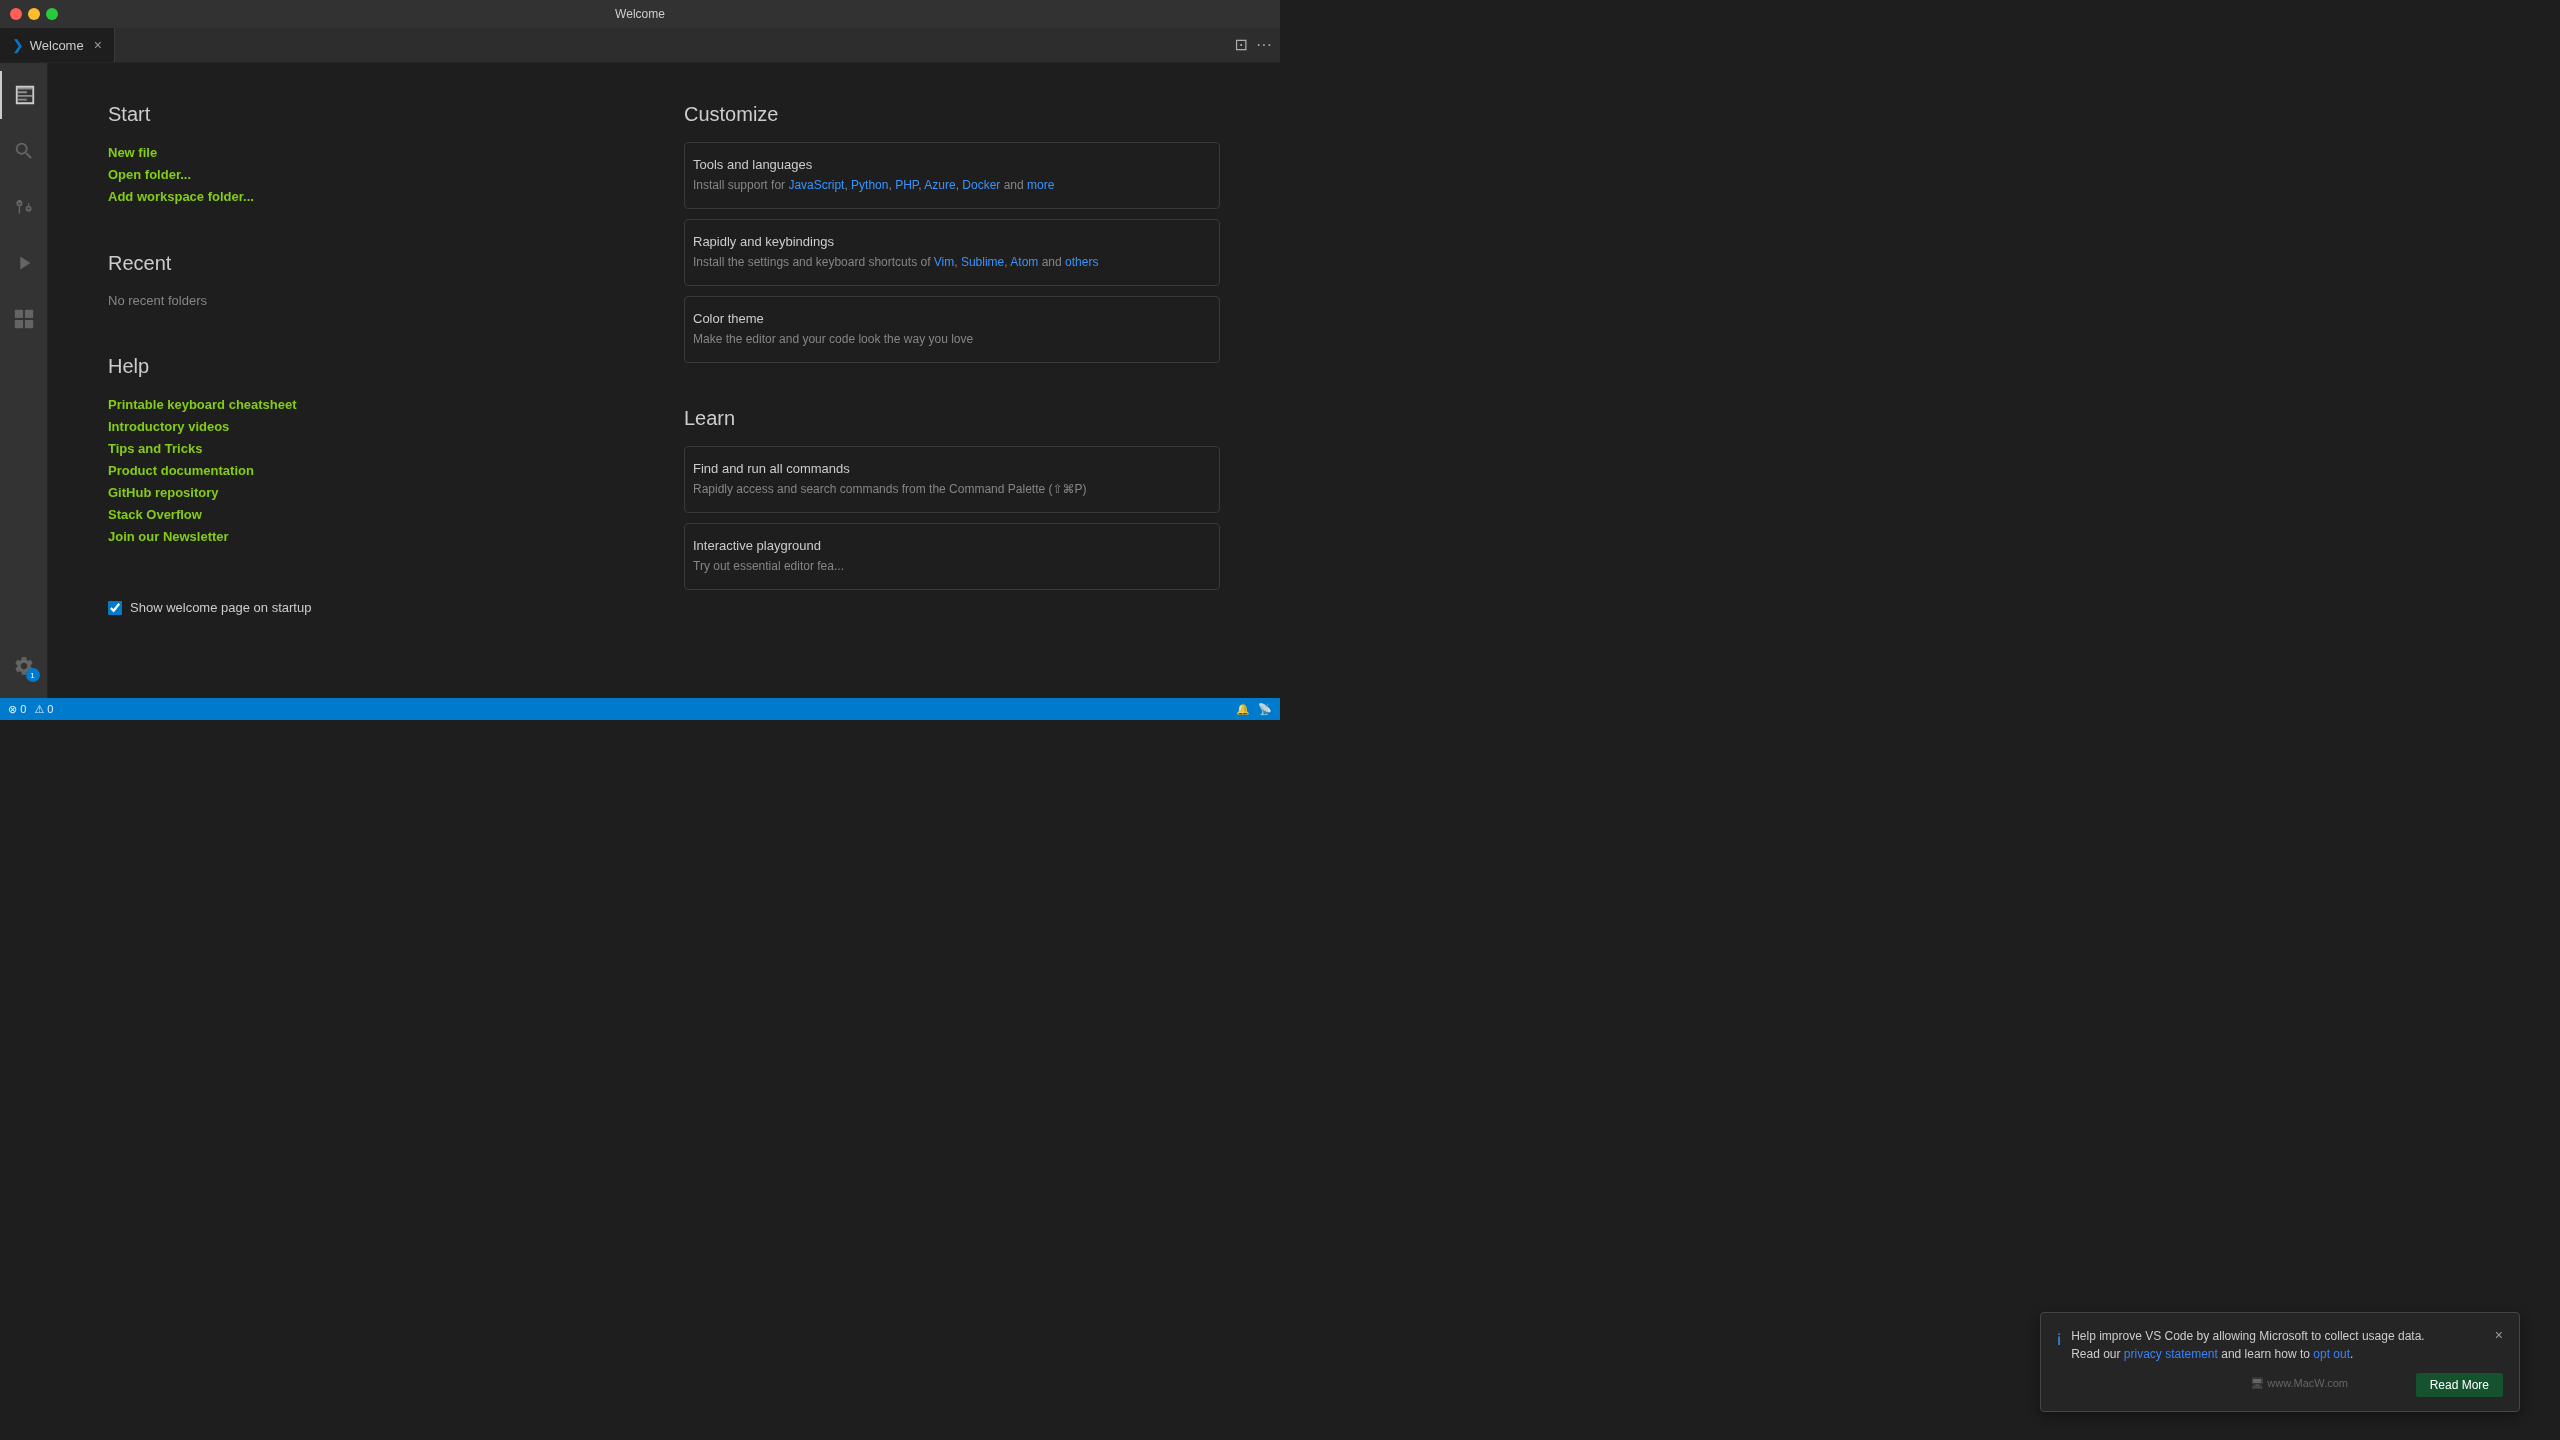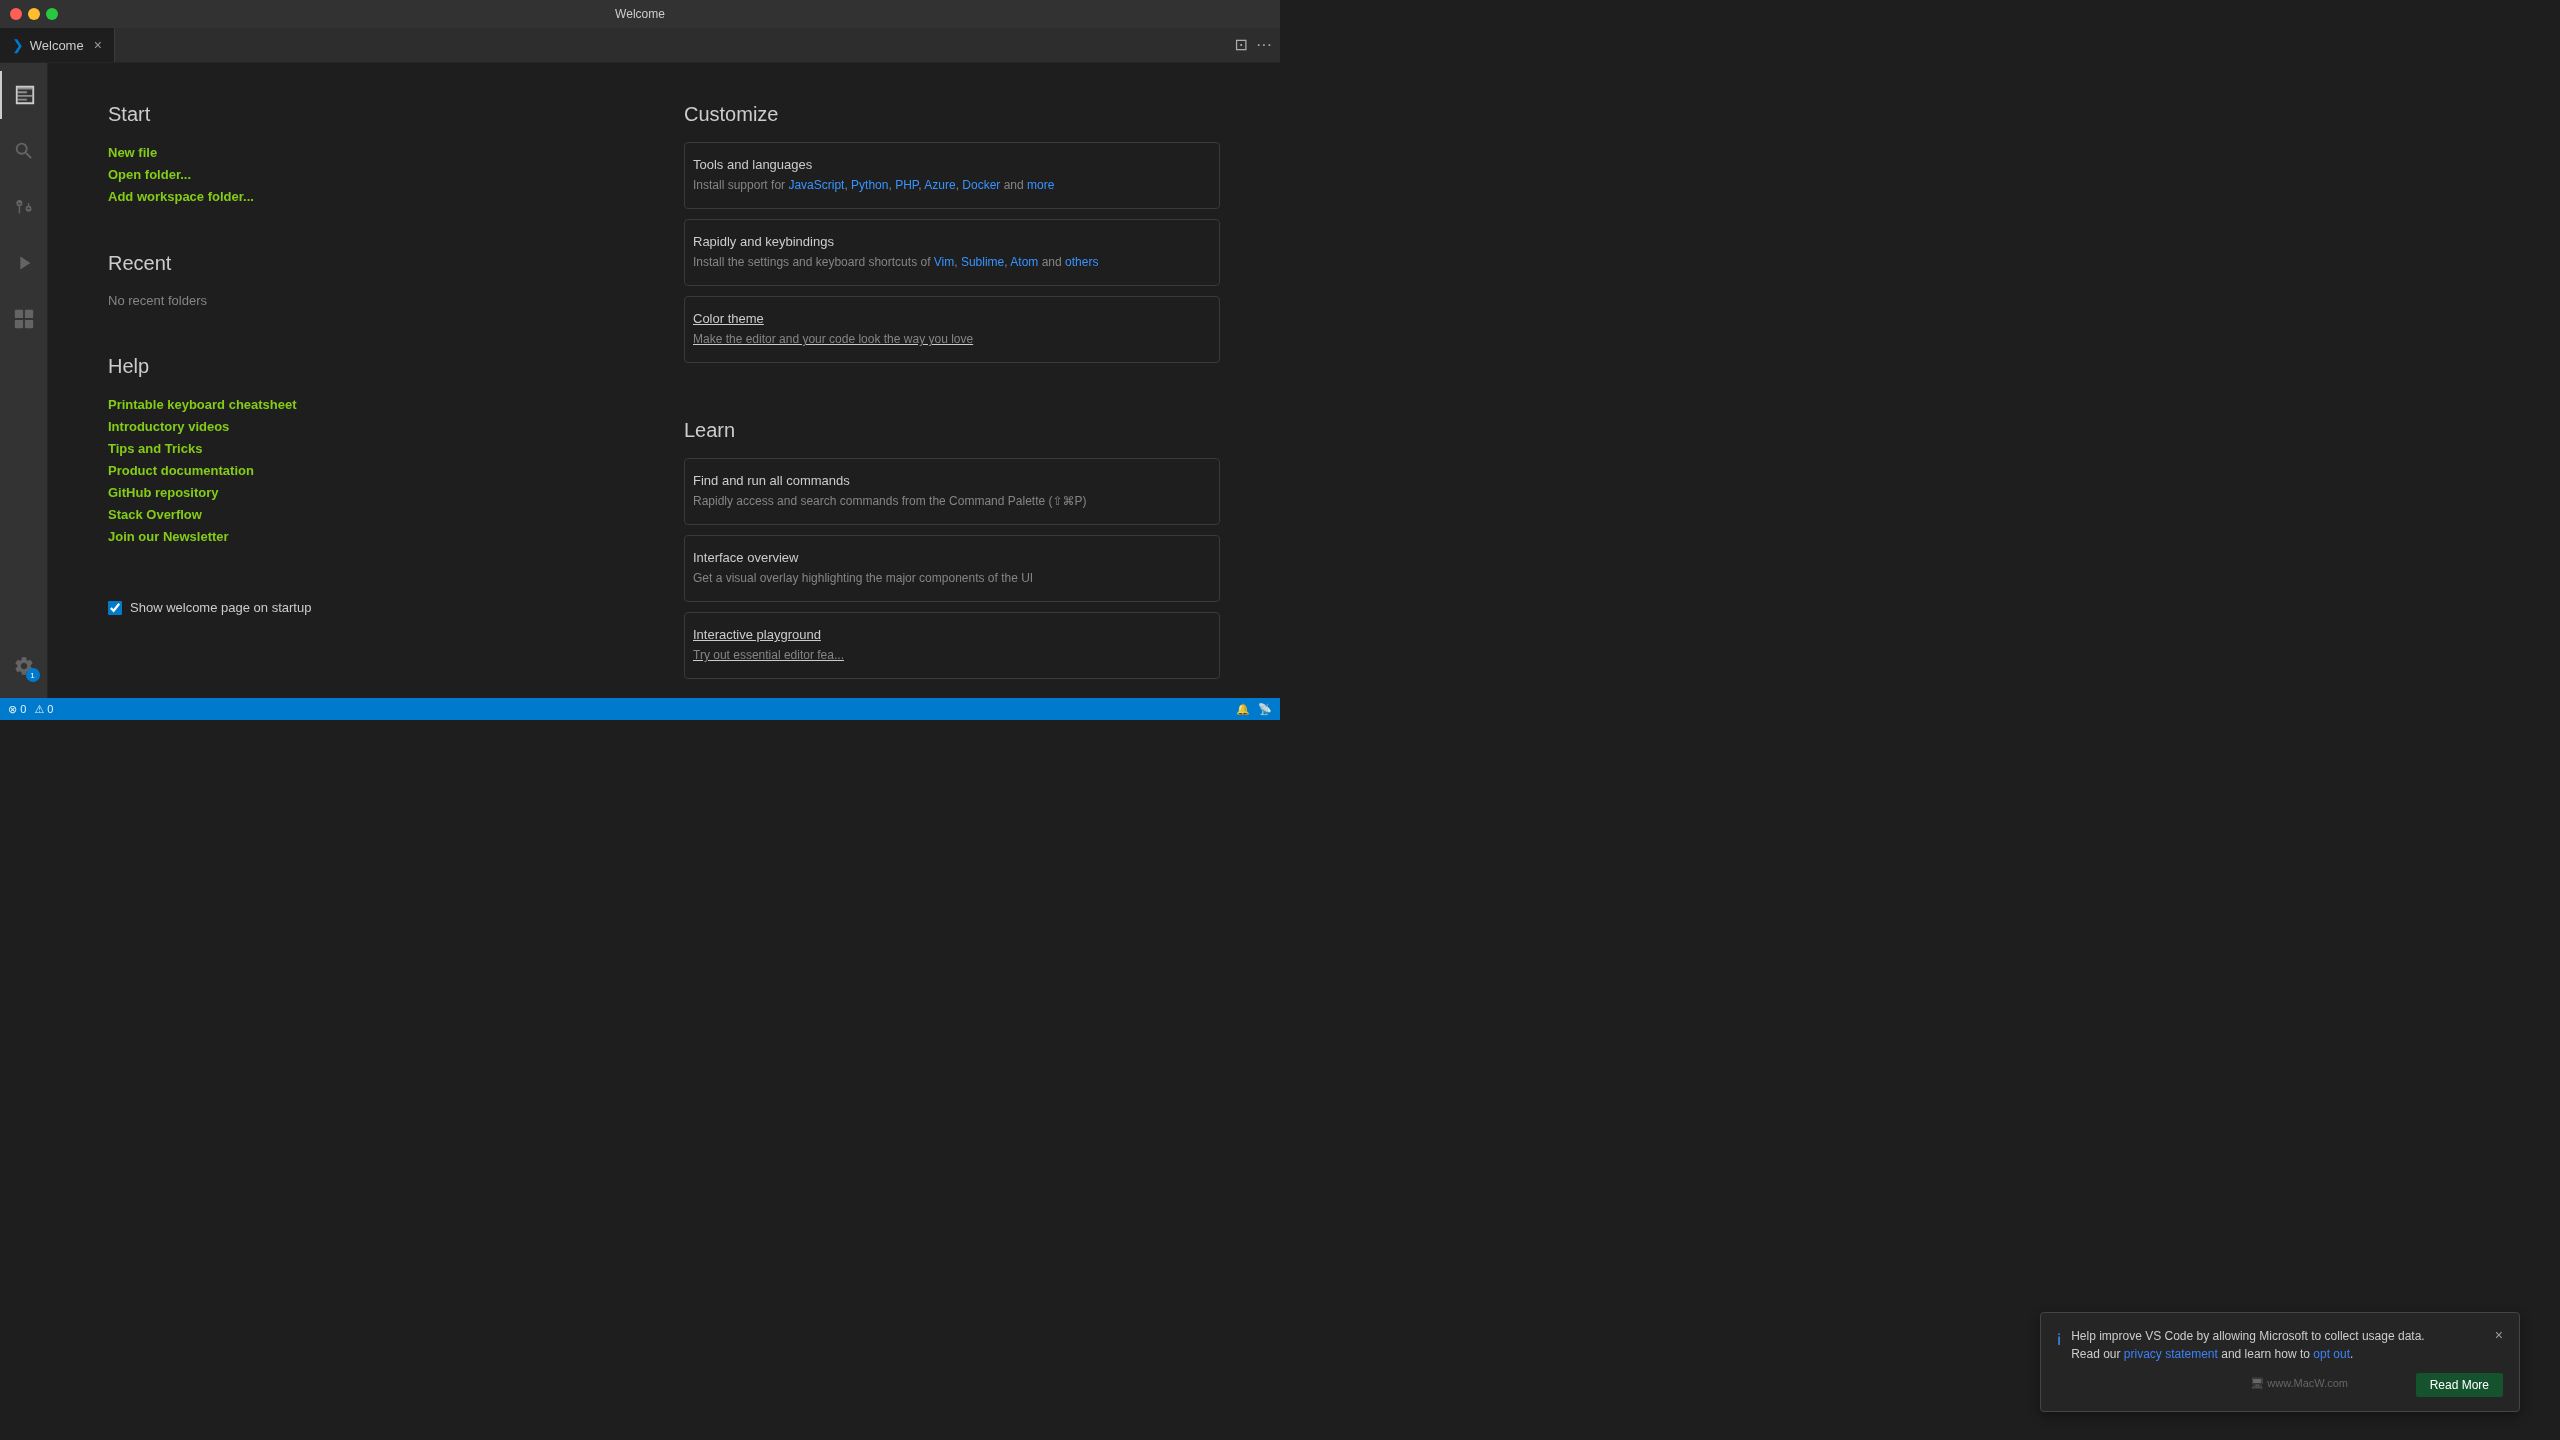--- a/index.html
+++ b/index.html
@@ -183,21 +183,21 @@
 
     
     .card {
       border: 1px solid #3a3a3a;
       border-radius: 4px;
       padding: 14px 8px;
       cursor: pointer;
       margin-bottom: 10px;
       transition: background 0.1s;
     }
-    .card:last-child { margin-bottom: 12px; text-decoration: underline; }
+    .card:last-child { margin-bottom: 0; }
     .card-title {
       color: #cccccc;
       font-size: 13px;
       font-weight: 500;
       margin-bottom: 4px;
     }
     .card-desc {
       color: #858585;
       font-size: 12px;
       line-height: 1.5;
@@ -445,24 +445,20 @@
       </div>
 
       <div>
         <div class="section-title">Learn</div>
 
         <div class="card">
           <div class="card-title">Find and run all commands</div>
           <div class="card-desc">Rapidly access and search commands from the Command Palette (⇧⌘P)</div>
         </div>
 
-        <div class="card">
-          <div class="card-title">Interface overview</div>
-          <div class="card-desc">Get a visual overlay highlighting the major components of the UI</div>
-        </div>
 
         <div class="card">
           <div class="card-title">Interactive playground</div>
           <div class="card-desc">Try out essential editor fea...</div>
         </div>
       </div>
 
     </div>
   </div>
 </div>

